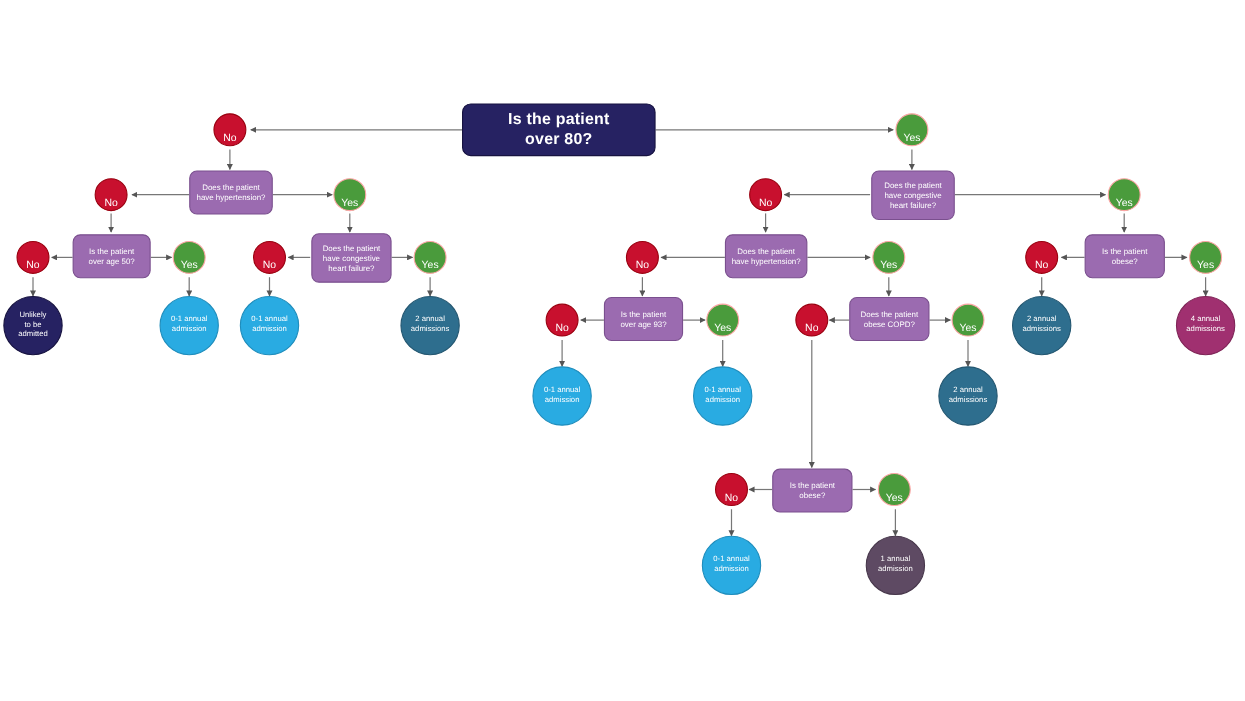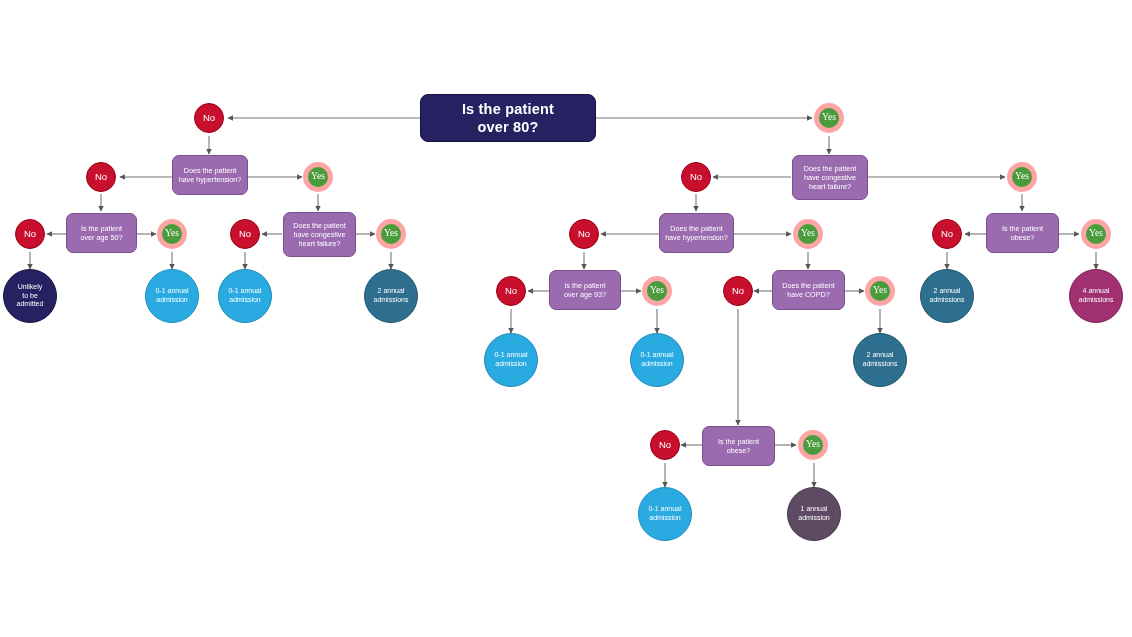--- a/index.html
+++ b/index.html
@@ -50,29 +50,29 @@
     background: #9B6BB0;
     border: 1px solid #7A4F8E;
     border-radius: 7px;
     font-size: 7.2px;
     padding: 2px 3px;
   }
   
   .answer {
     border-radius: 50%;
     font-size: 9.5px;
+    align-items: flex-end;
   }
   .answer.no {
     background: #C8102E;
     border: 1px solid #99000F;
   }
   .answer.yes {
     background: #4A9B3C;
-    border: 5px solid #fca5a5;
-    font-family: Liberation Serif, serif;
+    border: 1px solid #fca5a5;
   }
   
   .leaf {
     border-radius: 50%;
     font-size: 7px;
     padding: 2px;
   }
   .leaf.cyan   { background: #29ABE2; border: 1px solid #1F8DBC; }
   .leaf.teal   { background: #2E6E8E; border: 1px solid #245771; }
   .leaf.navy   { background: #262262; border: 1px solid #171340; }
@@ -252,21 +252,21 @@
     <span class="nlabel">0-1 annual</span>
     <span class="nlabel">admission</span>
   </div>
   <div class="node leaf cyan" style="left:630px; top:333px; width:54px; height:54px; flex-direction:column;">
     <span class="nlabel">0-1 annual</span>
     <span class="nlabel">admission</span>
   </div>
 
   <div class="node decision" style="left:772px; top:270px; width:73px; height:40px; flex-direction:column;">
     <span class="nlabel">Does the patient</span>
-    <span class="nlabel">have COPD?</span>
+    <span class="nlabel">obese COPD?</span>
   </div>
 
   <div class="node answer no" style="left:723px; top:276px; width:30px; height:30px;">
     <span>No</span>
   </div>
   <div class="node answer yes" style="left:865px; top:276px; width:30px; height:30px;">
     <span>Yes</span>
   </div>
 
   <div class="node leaf teal" style="left:853px; top:333px; width:54px; height:54px; flex-direction:column;">

